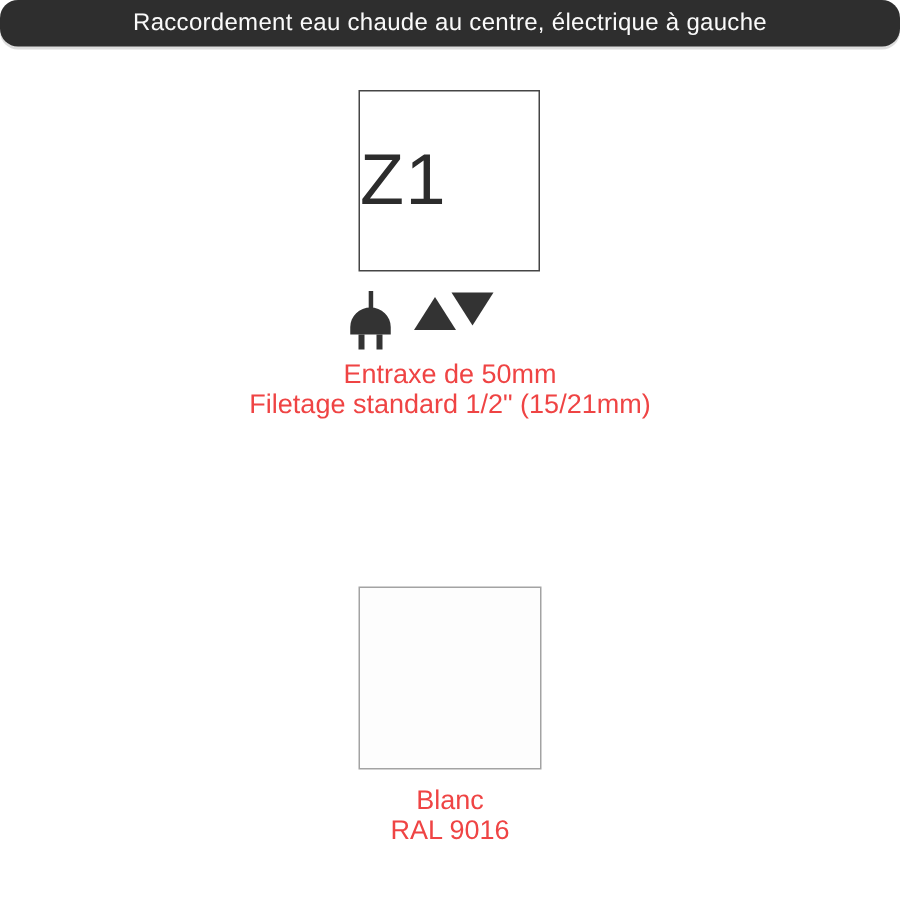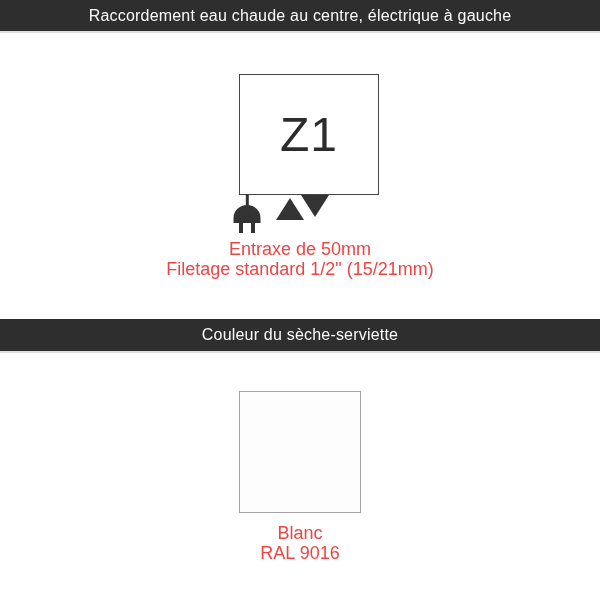--- a/index.html
+++ b/index.html
@@ -10,23 +10,23 @@
   .banner{
     position:absolute;left:0;right:0;height:31px;
     background:#2e2e2e;color:#fafafa;
     display:flex;align-items:center;justify-content:center;
     font-size:16px;letter-spacing:.2px;
     box-shadow:0 2px 0 rgba(180,180,180,.45);
   }
   .banner-connection{top:0;}
   .banner-color{top:319px;height:32px;}
   .z1-box{
-    position:absolute;left:239px;top:74px;width:140px;height:121px;
+    position:absolute;left:239px;top:60px;width:121px;height:121px;
     box-sizing:border-box;border:1.5px solid #454545;background:#ffffff;
-    display:flex;align-items:center;justify-content:center;
+    display:flex;align-items:center;justify-content:flex-start;
   }
   .z1{font-size:48px;color:#2c2c2c;line-height:1;letter-spacing:1px;}
   .icon-plug{position:absolute;left:230px;top:193px;width:34px;height:42px;}
   .icon-valve{position:absolute;left:272px;top:192px;width:60px;height:30px;}
   .ic{fill:#333333;}
   .caption{
     position:absolute;left:0;right:0;text-align:center;
     font-size:18px;line-height:20px;color:#ef4444;
   }
   .specs{top:239px;}
@@ -34,21 +34,21 @@
   .swatch{
     position:absolute;left:239px;top:391px;width:122px;height:122px;
     box-sizing:border-box;border:1.5px solid #a3a3a3;background:#fdfdfd;
   }
 </style>
 </head>
 <body>
 
 <div class="stage">
 
-  <header class="banner banner-connection" style="background-color: rgb(46, 46, 46); color: rgb(250, 250, 250);">
+  <header class="banner banner-connection" style="background-color: rgb(46, 46, 46); color: rgb(250, 250, 250); border-radius: 12px;">
     <span>Raccordement eau chaude au centre, électrique à gauche</span>
   </header>
 
   <div class="z1-box">
     <span class="z1">Z1</span>
   </div>
 
   <svg class="icon-plug" viewBox="0 0 34 42" aria-hidden="true">
     <rect class="ic" x="15.8" y="1" width="3" height="15"></rect>
     <path class="ic" d="M3.5 30 L3.5 25 A13.5 13 0 0 1 30.5 25 L30.5 30 Z"></path>
@@ -59,23 +59,20 @@
   <svg class="icon-valve" viewBox="0 0 60 30" aria-hidden="true">
     <polygon class="ic" points="29,3 57,3 43,25"></polygon>
     <polygon class="ic" points="18,6 4,28 32,28" stroke="#ffffff" stroke-width="3" paint-order="stroke"></polygon>
   </svg>
 
   <div class="caption specs">
     <div>Entraxe de 50mm</div>
     <div>Filetage standard 1/2" (15/21mm)</div>
   </div>
 
-  <header class="banner banner-color" style="background-color: rgb(46, 46, 46); color: rgb(250, 250, 250);">
-    <span>Couleur du sèche-serviette</span>
-  </header>
 
   <div class="swatch" style="background-color: rgb(253, 253, 253);"></div>
 
   <div class="caption color-caption">
     <div>Blanc</div>
     <div>RAL 9016</div>
   </div>
 
 </div>
 

